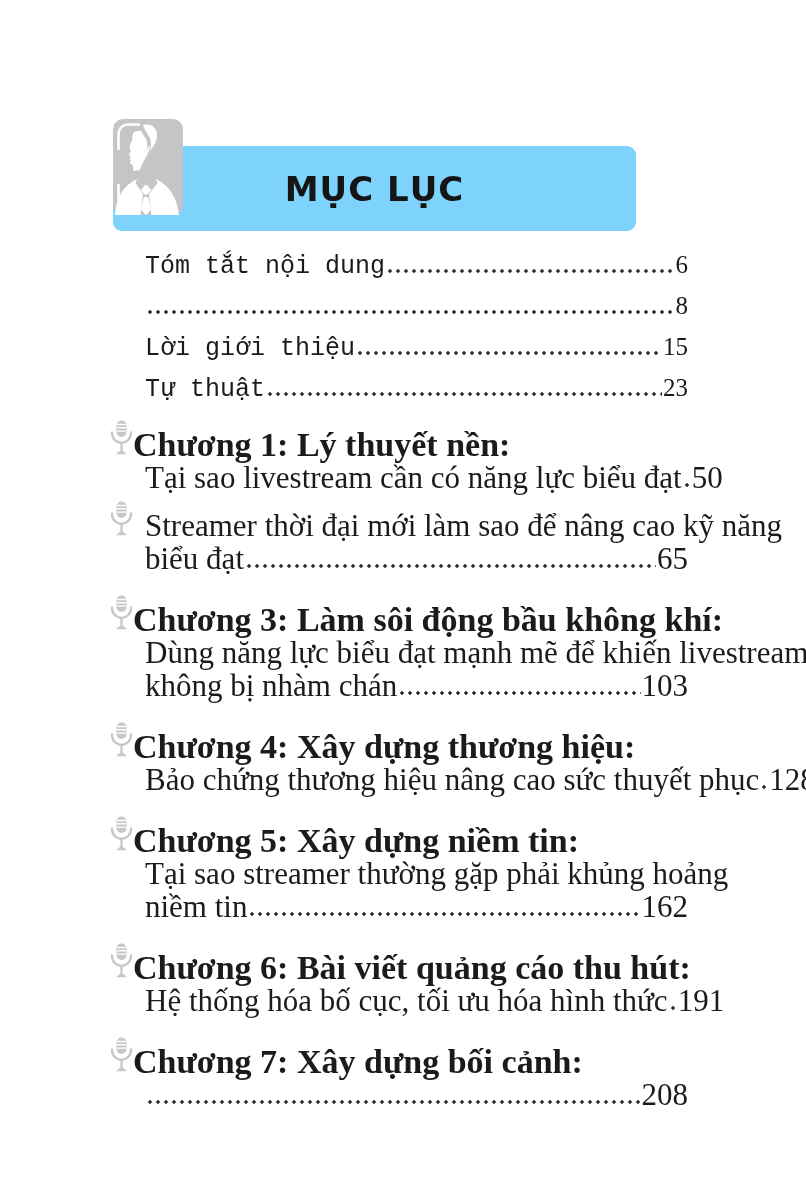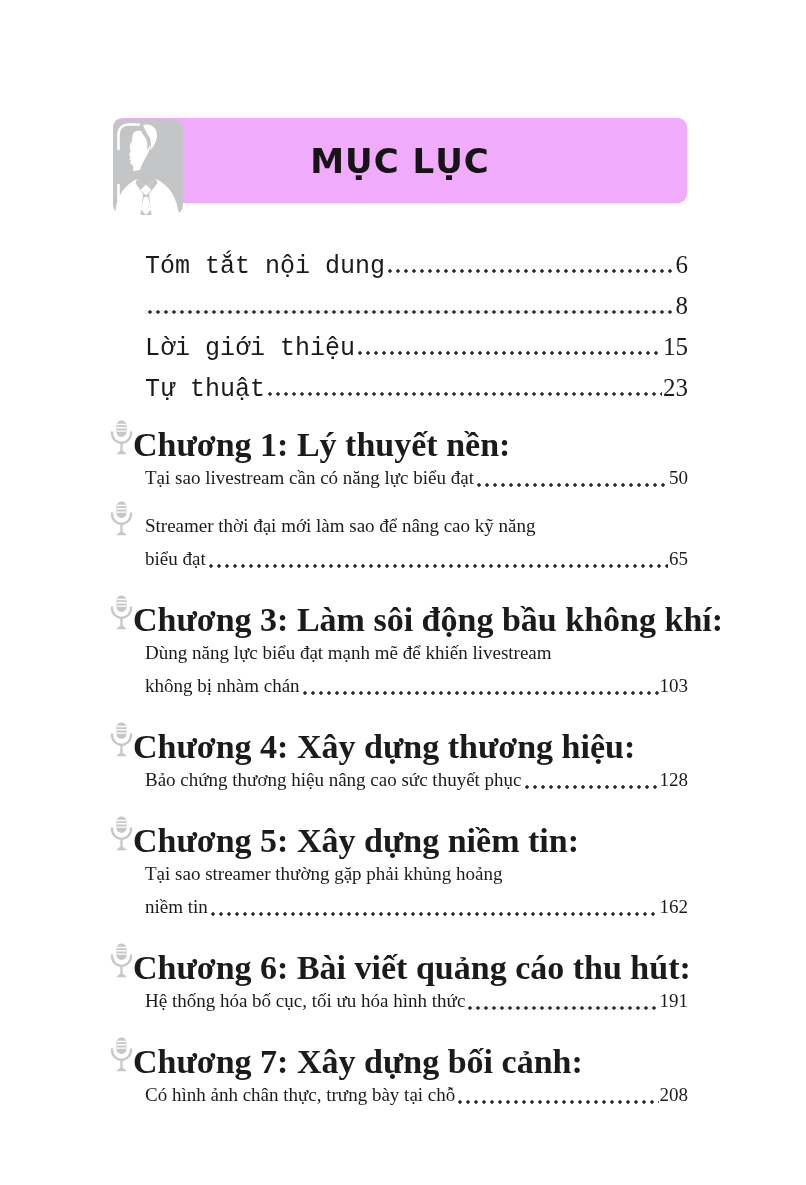--- a/index.html
+++ b/index.html
@@ -2,22 +2,22 @@
 <html><head>
 <meta charset="utf-8">
 <style>
   * { margin: 0; padding: 0; box-sizing: border-box; }
   html, body { width: 806px; height: 1185px; background: #ffffff; overflow: hidden; }
   body { font-family: "Liberation Serif", "DejaVu Serif", serif; color: #1d1b19; }
 
   
   .header { position: relative; height: 215px; }
   .banner {
-    position: absolute; left: 113px; top: 118px; width: 574px; height: 85px;
-    background: #f0abfc; border-radius: 9px;
+    position: absolute; left: 113px; top: 146px; width: 523px; height: 85px;
+    background: #7dd3fc; border-radius: 9px;
     display: flex; align-items: center; justify-content: center;
   }
   .banner h1 {
     font-family: "DejaVu Sans", "Liberation Sans", sans-serif;
     font-weight: bold; font-size: 34px; letter-spacing: 1px; color: #151515;
   }
   .logo-badge { position: absolute; left: 113px; top: 119px; width: 70px; height: 96px; }
   .logo-badge svg { display: block; width: 70px; height: 96px; }
 
   
@@ -30,21 +30,21 @@
   }
   .fm-row .t { white-space: nowrap; font-family: Liberation Mono, monospace; }
 
   .chapter { position: relative; margin-bottom: 15px; }
   .ch-head {
     font-weight: bold; font-size: 34px; line-height: 33px;
     padding-left: 23px; white-space: nowrap; margin-top: 28px;
   }
   .ch-sub {
     display: flex; align-items: baseline;
-    font-size: 19px; line-height: 33px; padding-left: 35px;
+    font-size: 31px; line-height: 33px; padding-left: 35px;
   }
   .ch-sub .t { white-space: nowrap; }
 
   .pg { white-space: nowrap; }
 
   .leader { flex: 1; align-self: stretch; position: relative; min-width: 10px; }
   .leader::after {
     content: ""; position: absolute; left: 3px; right: 1px; height: 4px;
     background-image: radial-gradient(circle at 2px 2px, #2b2b2b 1.45px, transparent 1.95px);
     background-size: 8px 4px; background-repeat: repeat-x;
@@ -238,21 +238,20 @@
         <rect x="8.5" y="1.5" width="10" height="16.5" rx="5" fill="#c6c7c9"></rect>
         <path d="M9 5.5 h9 M9 8.8 h9 M9 12.1 h9" stroke="#ffffff" stroke-width="1.4"></path>
         <path d="M4,13.5 v0.8 a9.5,9.5 0 0 0 19,0 v-0.8" fill="none" stroke="#c6c7c9" stroke-width="2.3" stroke-linecap="round"></path>
         <path d="M13.5,24.5 v6.5" stroke="#c6c7c9" stroke-width="2.3"></path>
         <path d="M13.5,30.5 L8,35.2 H19 Z" fill="#c6c7c9"></path>
       </svg>
     </span>
     <div class="ch-head">Chương 7: Xây dựng bối cảnh:</div>
     <div>
             <div class="ch-sub">
-              <span class="t">Có hình ảnh chân thực, trưng bày tại chỗ</span>
               <span class="leader"></span>
               <span class="pg">208</span>
             </div>
           </div>
   </div>
       </section>
   </div>
 
 </div>
 

